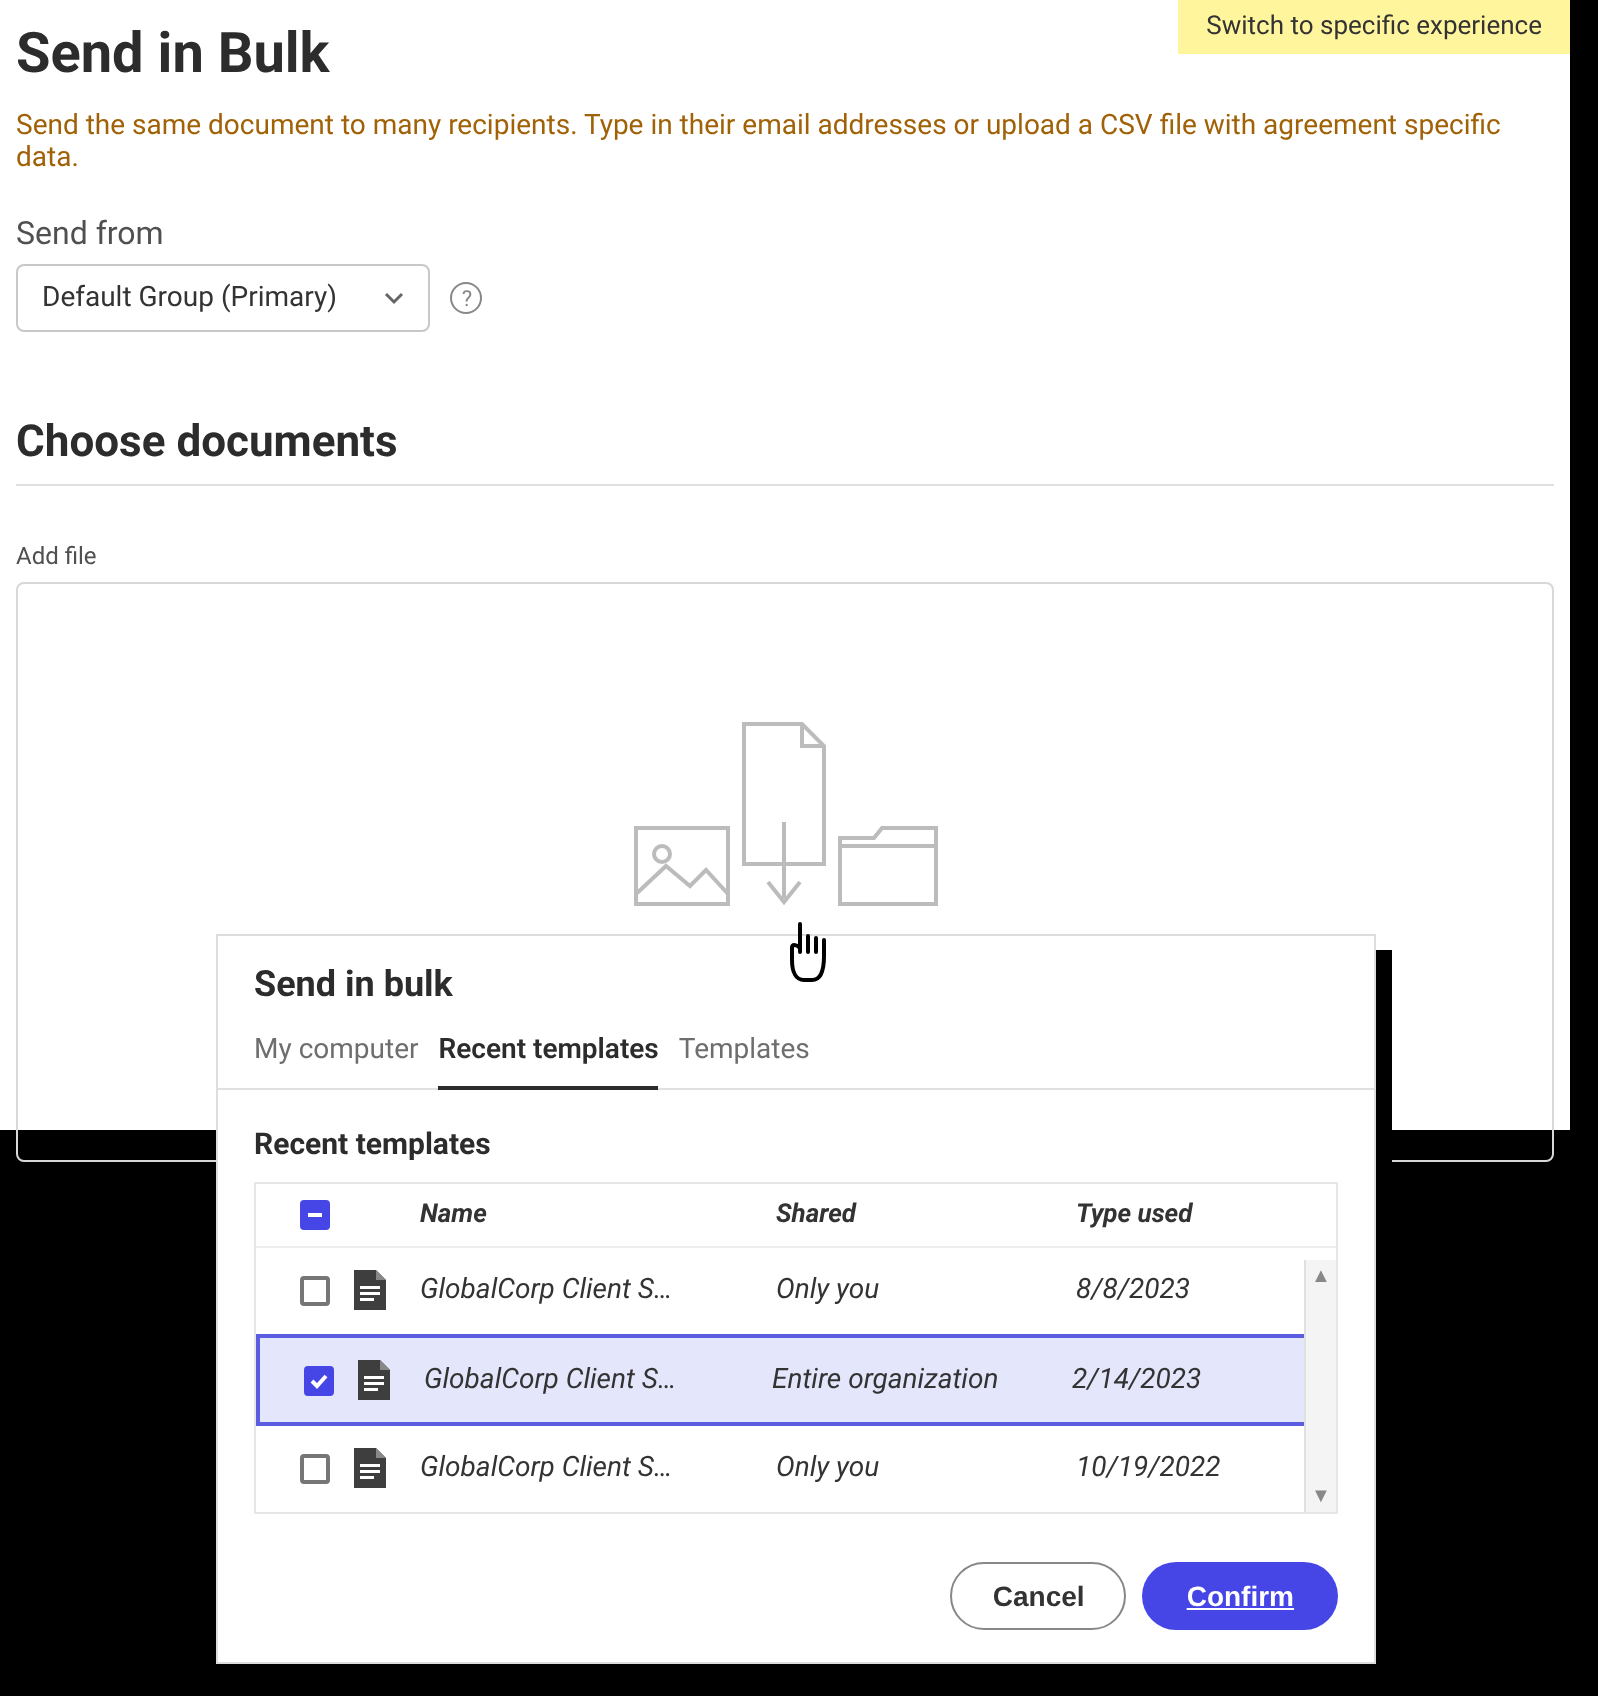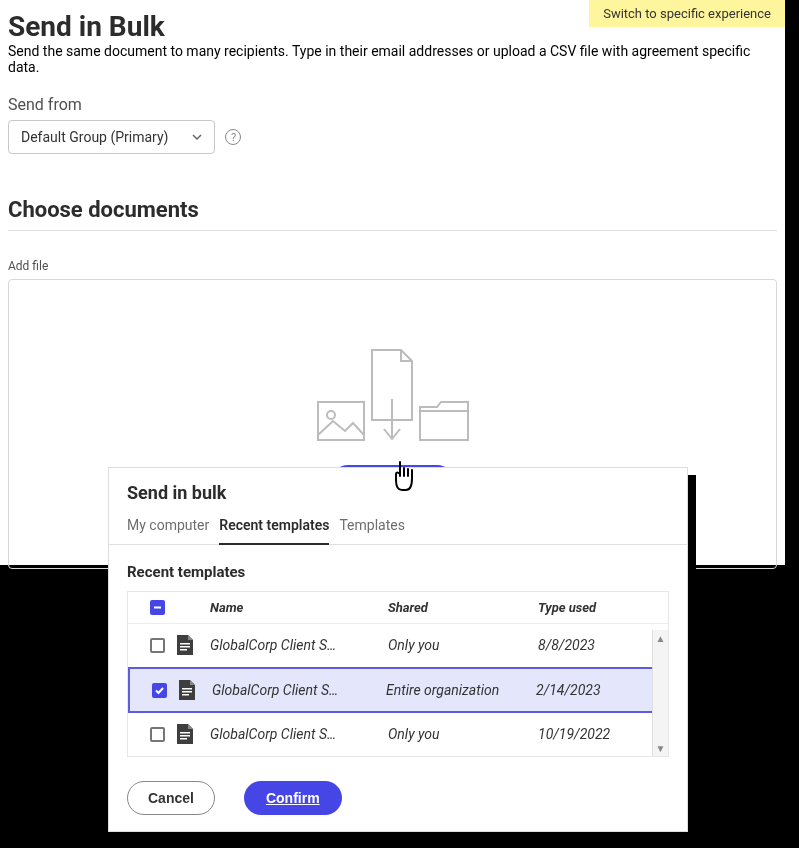--- a/index.html
+++ b/index.html
@@ -1,20 +1,20 @@
 <!DOCTYPE html>
 <html><head>
 <meta charset="utf-8">
 <style>
 * { box-sizing: border-box; margin: 0; padding: 0; }
 body { font-family: -apple-system, BlinkMacSystemFont, "Segoe UI", Roboto, sans-serif; background: #000; width: 799px; height: 848px; position: relative; }
 .page { background: #fff; width: 785px; height: 565px; padding: 8px 8px 8px 8px; position: relative; }
 .banner { position: absolute; top: 0; right: 0; background: #fff59d; padding: 6px 14px; font-size: 13px; color: #333; }
 .title { font-size: 28px; font-weight: 700; color: #2c2c2c; margin-top: 2px; }
-.subtitle { font-size: 14px; color: #000000; margin-top: 0; }
+.subtitle { font-size: 14px; color: #a16207; margin-top: 12px; }
 .field-label { font-size: 16px; color: #505050; margin-top: 20px; display: block; }
 .select-row { display: flex; align-items: center; gap: 10px; margin-top: 6px; }
 .select { border: 1px solid #c8c8c8; border-radius: 4px; padding: 8px 12px; font-size: 14px; color: #333; display: flex; align-items: center; gap: 24px; background: #fff; }
 .chevron { width: 10px; height: 10px; }
 .help-icon { width: 16px; height: 16px; border: 1.5px solid #888; border-radius: 50%; display: flex; align-items: center; justify-content: center; font-size: 11px; color: #888; }
 .section-title { font-size: 22px; font-weight: 700; color: #2c2c2c; margin-top: 43px; padding-bottom: 8px; border-bottom: 1px solid #e0e0e0; }
 .addfile-label { font-size: 12px; color: #505050; margin-top: 28px; display: block; }
 .dropzone { border: 1px solid #d8d8d8; border-radius: 4px; margin-top: 6px; height: 290px; display: flex; flex-direction: column; align-items: center; justify-content: center; gap: 24px; }
 .icons-row { display: flex; align-items: flex-end; gap: 6px; }
 .choose-btn { background: #4646e6; color: #fff; border: none; border-radius: 18px; padding: 9px 20px; font-size: 14px; font-weight: 600; cursor: pointer; }
@@ -34,21 +34,21 @@
 .col-shared { width: 150px; }
 .col-last { width: 120px; }
 .trow { display: flex; align-items: center; padding: 10px 10px; font-size: 14px; color: #333; border-bottom: 1px solid transparent; }
 .trow.selected { background: #e4e6fb; border: 2px solid #5c5ce0; }
 .checkbox { width: 15px; height: 15px; border: 2px solid #767676; border-radius: 2px; background: #fff; }
 .checkbox.checked { background: #4646e6; border-color: #4646e6; display: flex; align-items: center; justify-content: center; }
 .checkbox.indeterminate { background: #4646e6; border-color: #4646e6; display: flex; align-items: center; justify-content: center; }
 .doc-icon svg { display: block; }
 .scrollbar { position: absolute; right: 0; top: 38px; bottom: 0; width: 16px; background: #f4f4f4; border-left: 1px solid #e0e0e0; }
 .scroll-arrow { height: 16px; display: flex; align-items: center; justify-content: center; color: #888; font-size: 10px; }
-.modal-footer { display: flex; justify-content: flex-start; gap: 29px; padding: 24px 18px 0 18px; }
+.modal-footer { display: flex; justify-content: flex-end; gap: 8px; padding: 24px 18px 0 18px; }
 .btn-cancel { background: #fff; border: 1.5px solid #888; border-radius: 18px; padding: 8px 20px; font-size: 14px; font-weight: 600; color: #333; cursor: pointer; }
 .btn-confirm { background: #4646e6; color: #fff; border: none; border-radius: 18px; padding: 9px 22px; font-size: 14px; font-weight: 600; cursor: pointer; text-decoration: underline; }
 </style>
 </head>
 <body>
 
 <div class="page">
   <div class="banner">Switch to specific experience</div>
   <h1 class="title">Send in Bulk</h1>
   <p class="subtitle">Send the same document to many recipients. Type in their email addresses or upload a CSV file with agreement specific data.</p>

